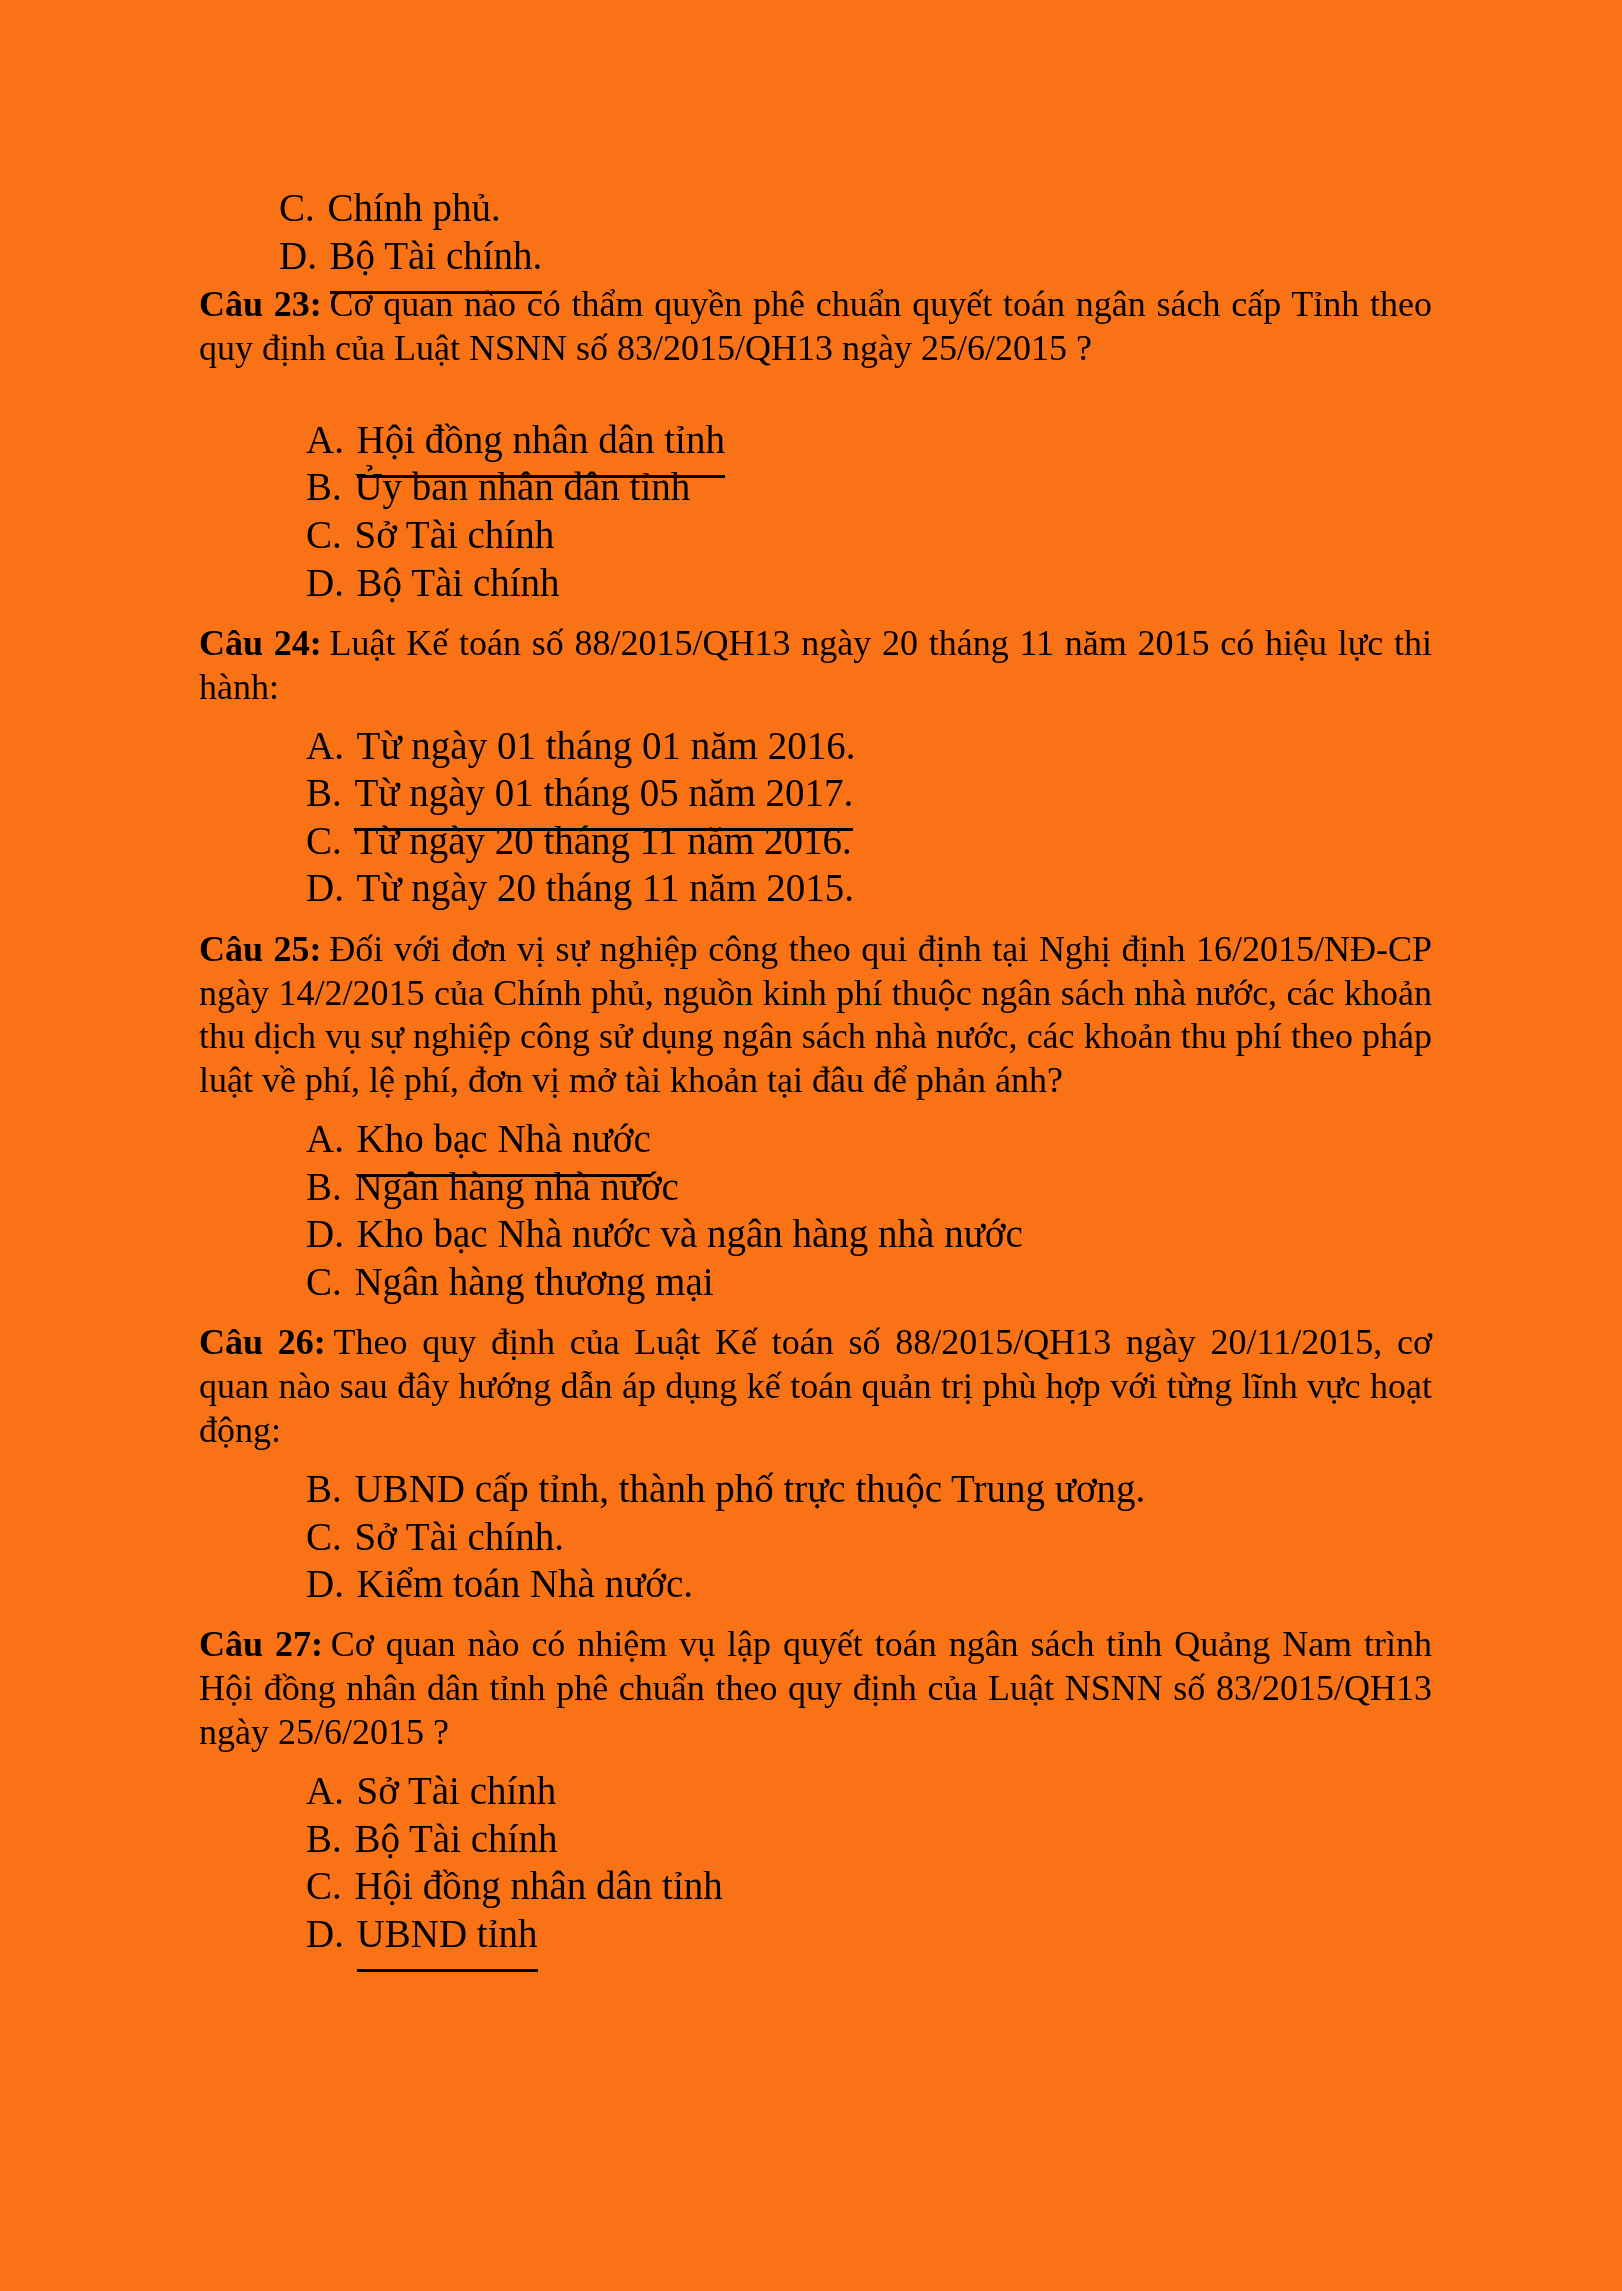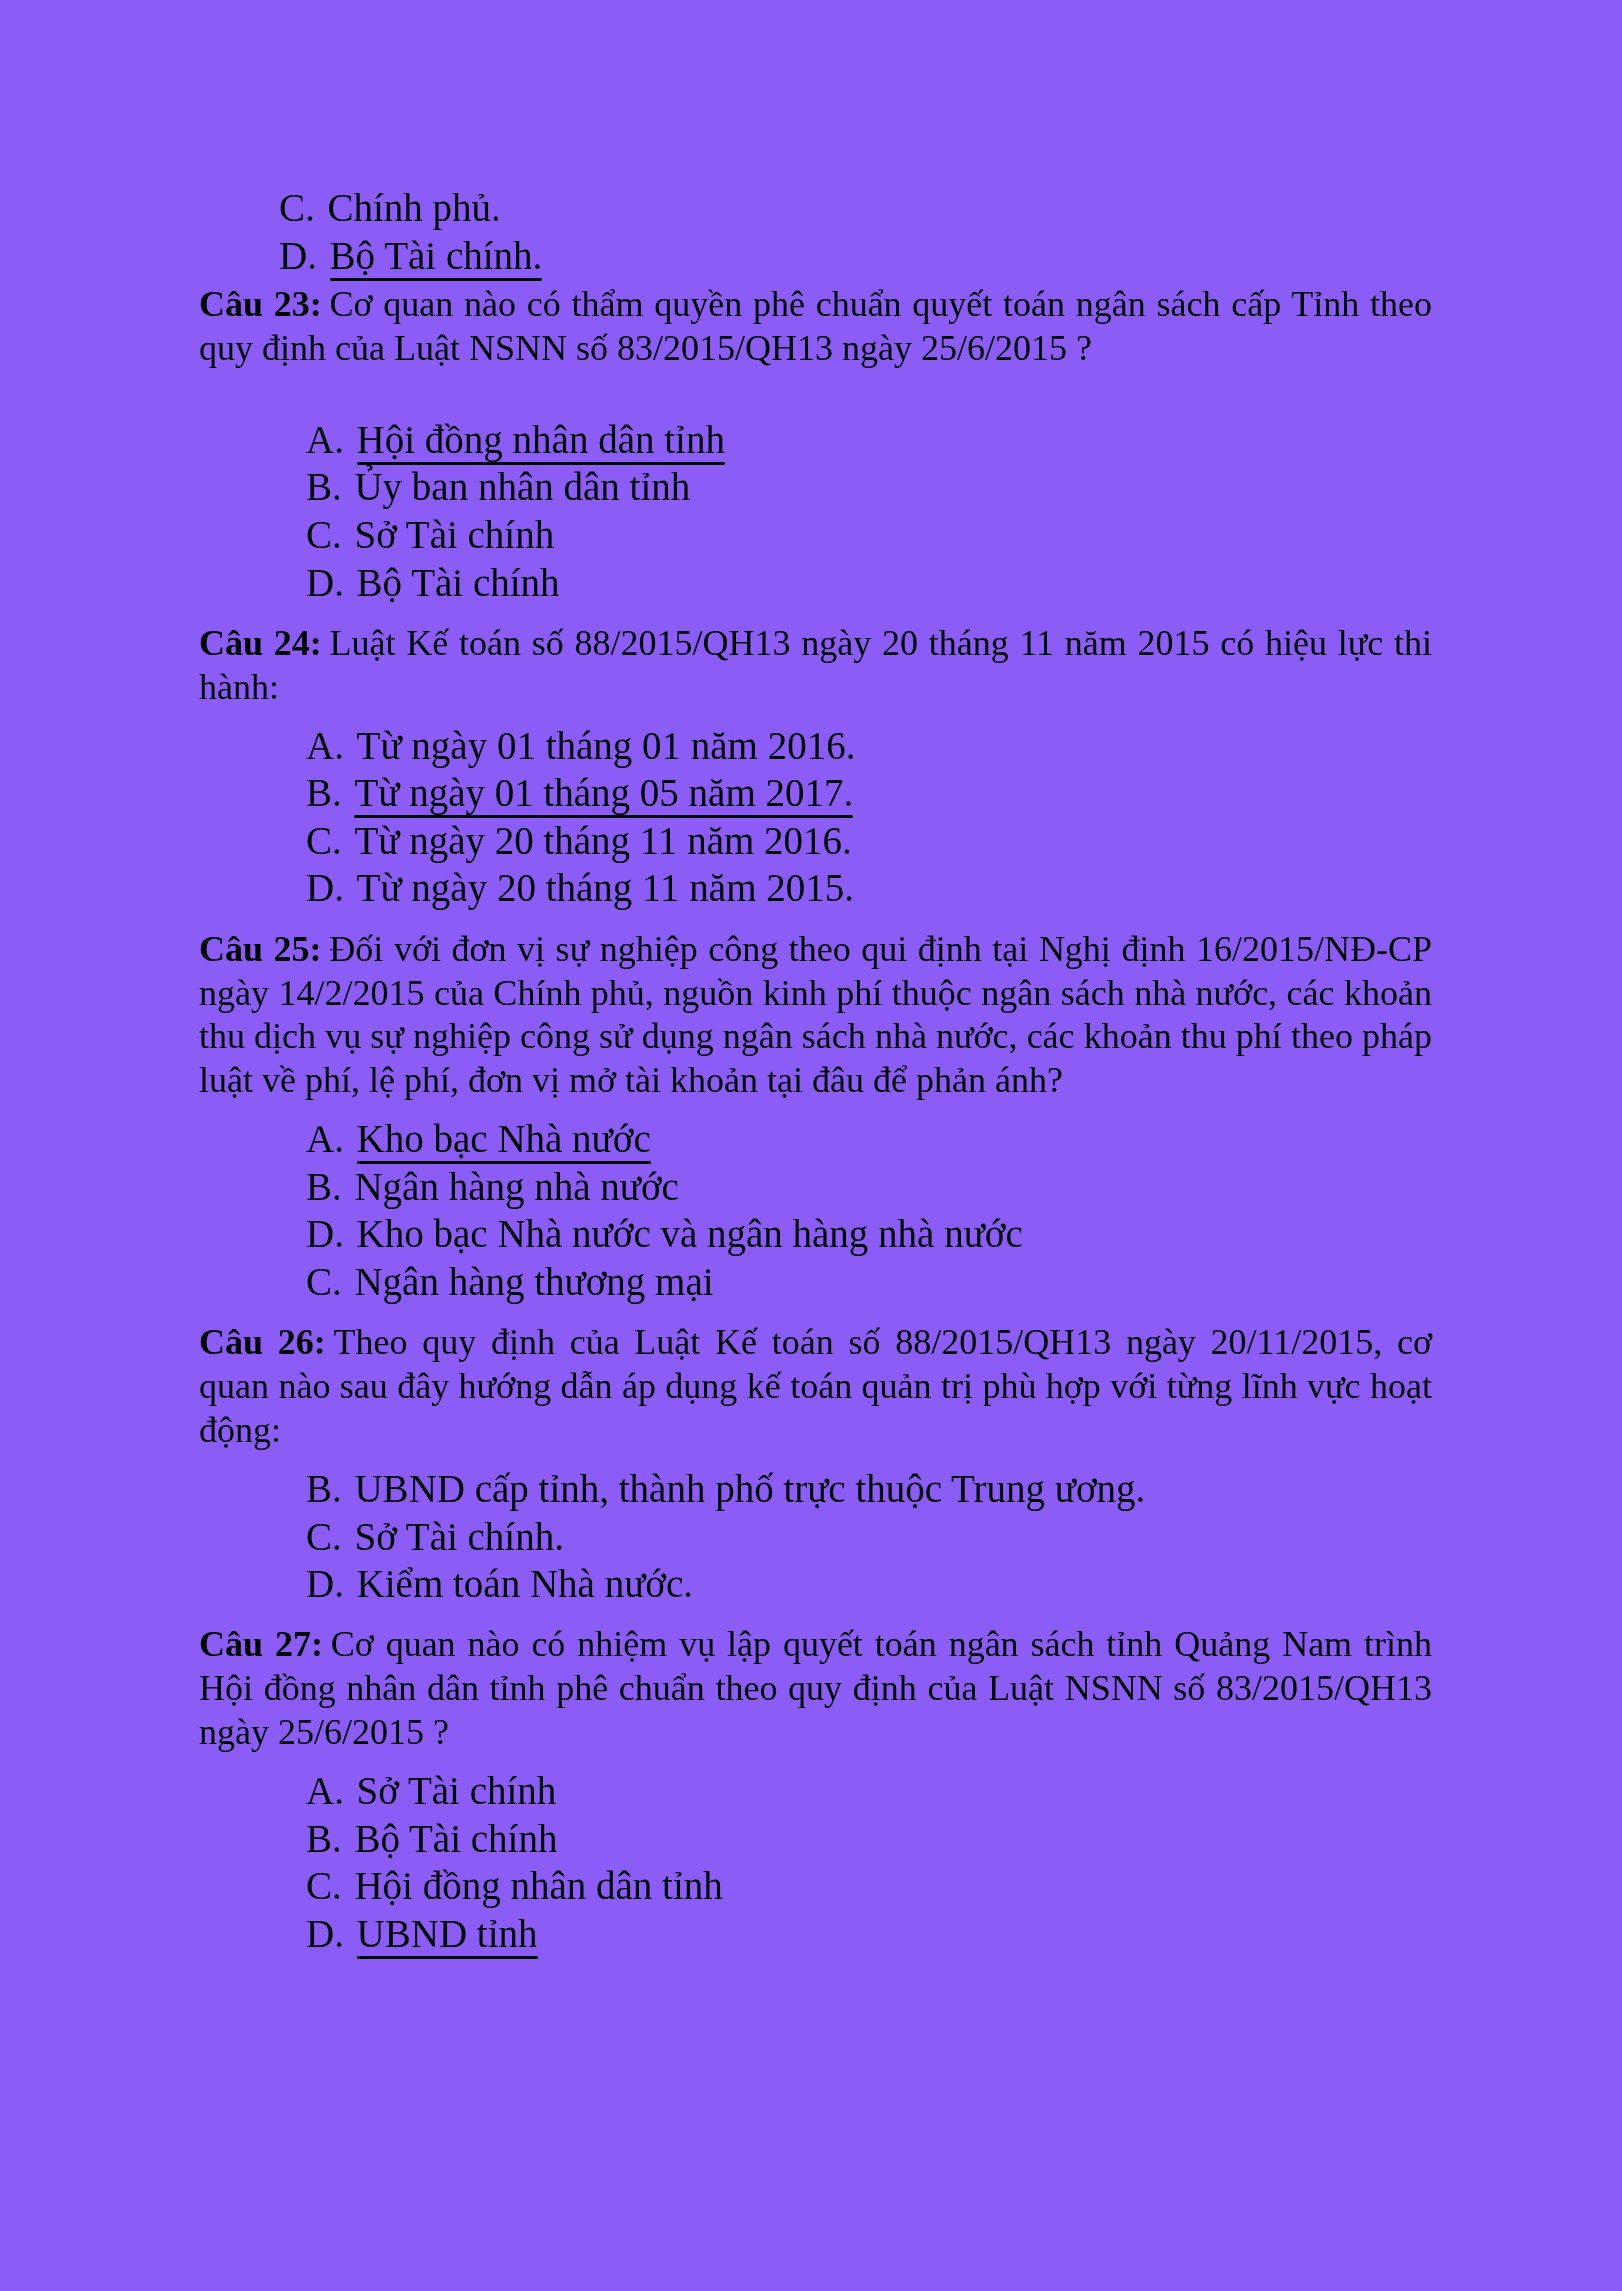--- a/index.html
+++ b/index.html
@@ -1,19 +1,19 @@
 <!DOCTYPE html>
 <html><head>
 <meta charset="utf-8">
 <style>
   html,body{margin:0;padding:0;background:#ffffff;}
   .page{
     position:relative;
     width:1622px;height:2292px;
-    background:#8b5cf6;
+    background:#f97316;
     overflow:hidden;
     font-family:"Liberation Serif","DejaVu Serif",serif;
     color:#000000;
   }
   .doc{
     position:absolute;
     left:199px;top:184px;width:1233px;
   }
   .question{
     font-size:36px;
@@ -28,21 +28,21 @@
   .option-line{
     font-size:39px;
     line-height:1.22;
     margin:0 0 0 95px;
     white-space:nowrap;
   }
   .option-line.leading{margin-left:80px;}
   .opt-label{margin-right:12.7px;}
   .underlined{
     border-bottom:3.9px solid #000;
-    padding-bottom:1px;
+    padding-bottom:14px;
   }
 </style>
 </head>
 <body>
 
 <div class="page">
   <div class="doc">
     <div id="content">
         <div class="option-line leading"><span class="opt-label">C.</span><span class="opt-text">Chính phủ.</span></div>
         <div class="option-line leading"><span class="opt-label">D.</span><span class="opt-text underlined">Bộ Tài chính.</span></div>

